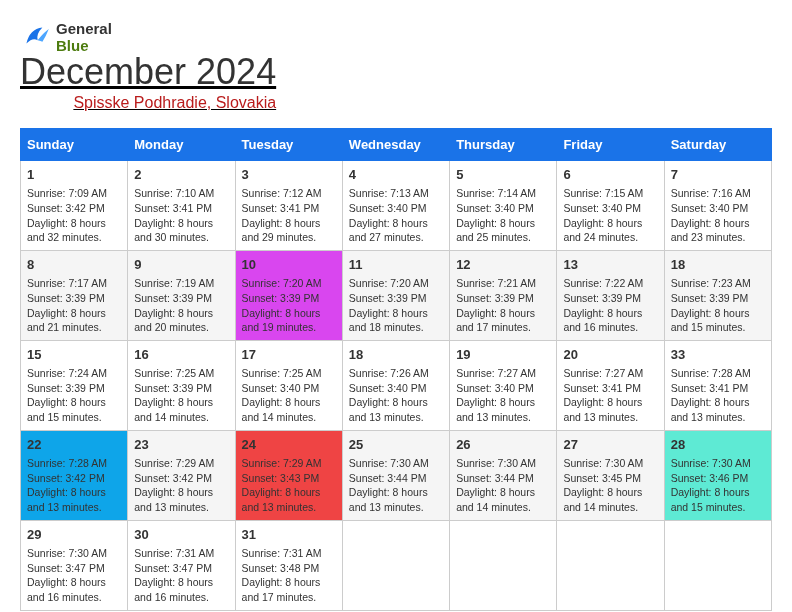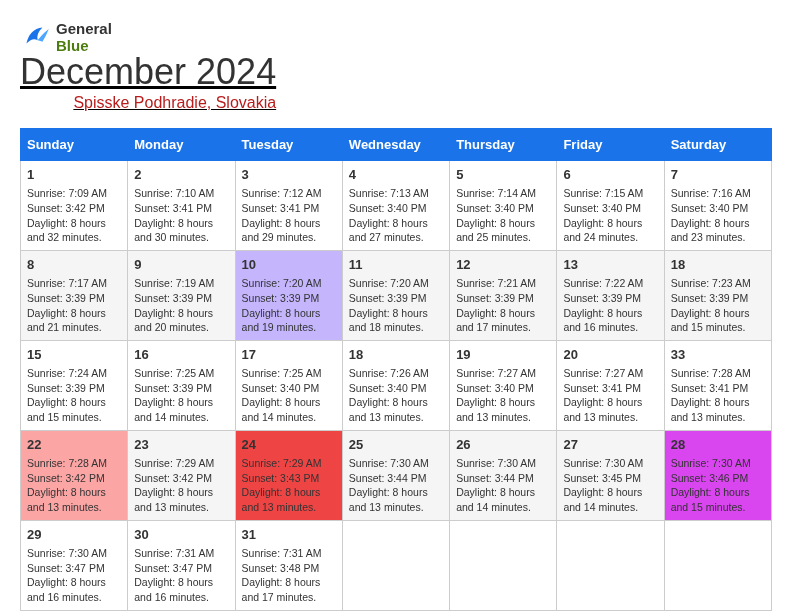--- a/index.html
+++ b/index.html
@@ -147,21 +147,21 @@
       </tr>
       <tr style="background: rgb(245, 245, 245);">
         <td style="background: rgb(245, 245, 245);">
           <span class="day-num">8</span>
           <div class="day-info">Sunrise: 7:17 AM<br>Sunset: 3:39 PM<br>Daylight: 8 hours and 21 minutes.</div>
         </td>
         <td style="background: rgb(245, 245, 245);">
           <span class="day-num">9</span>
           <div class="day-info">Sunrise: 7:19 AM<br>Sunset: 3:39 PM<br>Daylight: 8 hours and 20 minutes.</div>
         </td>
-        <td style="background: #c4b5fd;">
+        <td style="background: #d946ef;">
           <span class="day-num">10</span>
           <div class="day-info">Sunrise: 7:20 AM<br>Sunset: 3:39 PM<br>Daylight: 8 hours and 19 minutes.</div>
         </td>
         <td style="background: rgb(245, 245, 245);">
           <span class="day-num">11</span>
           <div class="day-info">Sunrise: 7:20 AM<br>Sunset: 3:39 PM<br>Daylight: 8 hours and 18 minutes.</div>
         </td>
         <td style="background: rgb(245, 245, 245);">
           <span class="day-num">12</span>
           <div class="day-info">Sunrise: 7:21 AM<br>Sunset: 3:39 PM<br>Daylight: 8 hours and 17 minutes.</div>
@@ -199,21 +199,21 @@
         <td>
           <span class="day-num">20</span>
           <div class="day-info">Sunrise: 7:27 AM<br>Sunset: 3:41 PM<br>Daylight: 8 hours and 13 minutes.</div>
         </td>
         <td>
           <span class="day-num">33</span>
           <div class="day-info">Sunrise: 7:28 AM<br>Sunset: 3:41 PM<br>Daylight: 8 hours and 13 minutes.</div>
         </td>
       </tr>
       <tr style="background: rgb(245, 245, 245);">
-        <td style="background: #fca5a5;">
+        <td style="background: #0ea5e9;">
           <span class="day-num">22</span>
           <div class="day-info">Sunrise: 7:28 AM<br>Sunset: 3:42 PM<br>Daylight: 8 hours and 13 minutes.</div>
         </td>
         <td style="background: rgb(245, 245, 245);">
           <span class="day-num">23</span>
           <div class="day-info">Sunrise: 7:29 AM<br>Sunset: 3:42 PM<br>Daylight: 8 hours and 13 minutes.</div>
         </td>
         <td style="background: #ef4444;">
           <span class="day-num">24</span>
           <div class="day-info">Sunrise: 7:29 AM<br>Sunset: 3:43 PM<br>Daylight: 8 hours and 13 minutes.</div>
@@ -223,21 +223,21 @@
           <div class="day-info">Sunrise: 7:30 AM<br>Sunset: 3:44 PM<br>Daylight: 8 hours and 13 minutes.</div>
         </td>
         <td style="background: rgb(245, 245, 245);">
           <span class="day-num">26</span>
           <div class="day-info">Sunrise: 7:30 AM<br>Sunset: 3:44 PM<br>Daylight: 8 hours and 14 minutes.</div>
         </td>
         <td style="background: rgb(245, 245, 245);">
           <span class="day-num">27</span>
           <div class="day-info">Sunrise: 7:30 AM<br>Sunset: 3:45 PM<br>Daylight: 8 hours and 14 minutes.</div>
         </td>
-        <td style="background: #d946ef;">
+        <td style="background: #5eead4;">
           <span class="day-num">28</span>
           <div class="day-info">Sunrise: 7:30 AM<br>Sunset: 3:46 PM<br>Daylight: 8 hours and 15 minutes.</div>
         </td>
       </tr>
       <tr>
         <td>
           <span class="day-num">29</span>
           <div class="day-info">Sunrise: 7:30 AM<br>Sunset: 3:47 PM<br>Daylight: 8 hours and 16 minutes.</div>
         </td>
         <td>

